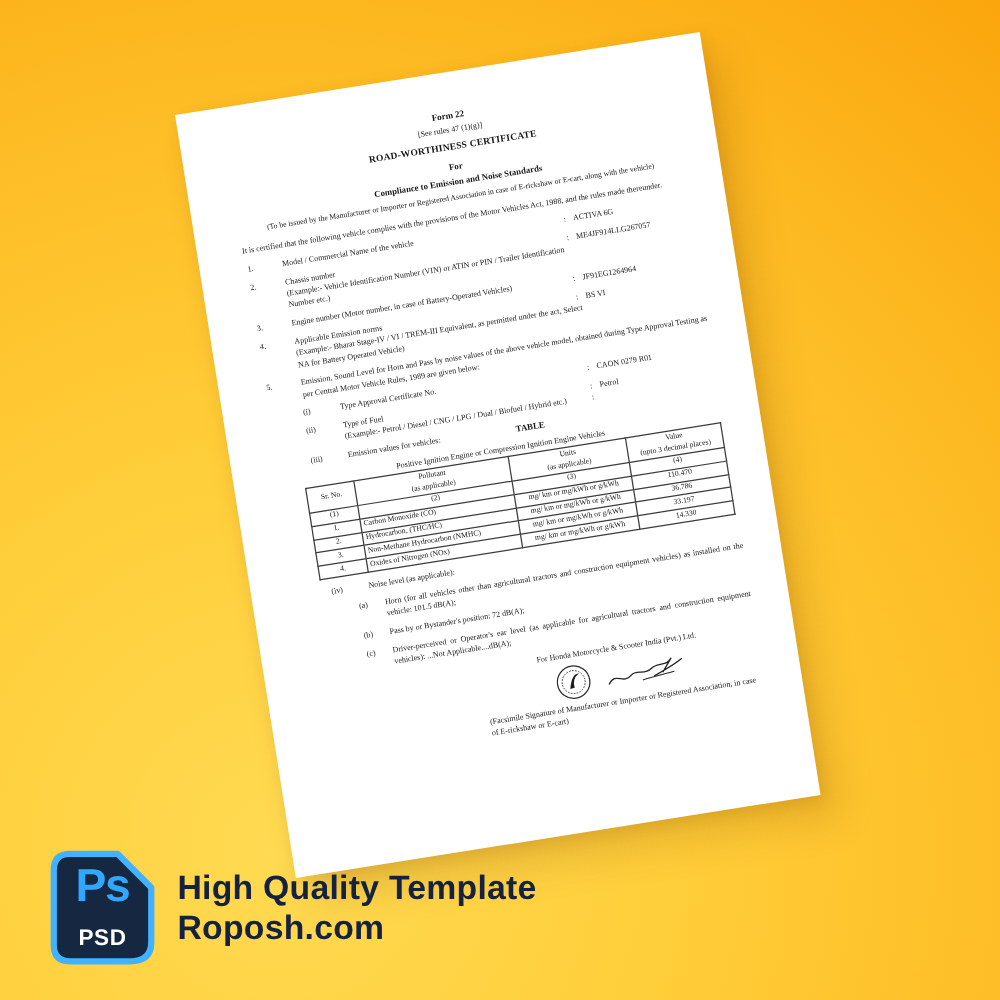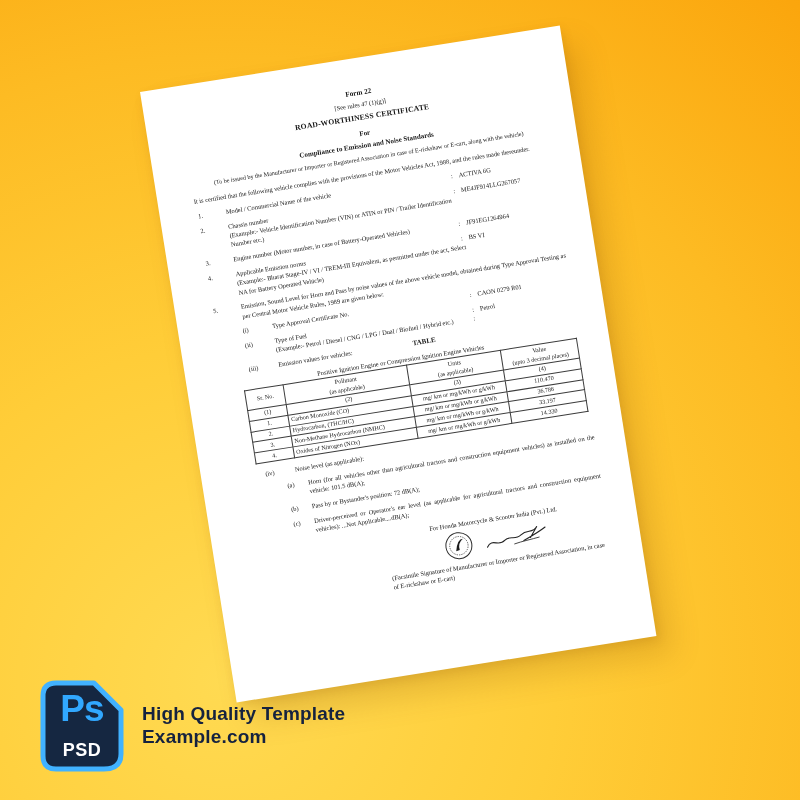--- a/index.html
+++ b/index.html
@@ -63,21 +63,21 @@
   .sig-row{display:flex;justify-content:center;align-items:center;gap:10px;height:32px;}
   .sig-caption{text-align:left;margin-top:1px;}
   
   .branding{position:absolute;left:40px;top:680px;display:flex;align-items:center;gap:18px;}
   .psd-icon{position:relative;width:84px;height:92px;flex:none;}
   .psd-icon .ps{position:absolute;top:8px;left:0;width:100%;text-align:center;
     font-family:"Liberation Sans",sans-serif;font-weight:bold;font-size:37px;color:#31a8ff;letter-spacing:-1px;}
   .psd-icon .psd{position:absolute;bottom:11px;left:0;width:100%;text-align:center;
     font-family:"Liberation Sans",sans-serif;font-weight:bold;font-size:18px;color:#ffffff;letter-spacing:.5px;}
   .brand-text{font-family:"Liberation Sans",sans-serif;font-weight:bold;color:#15223f;
-    font-size:19px;line-height:1.2;letter-spacing:.2px;}
+    font-size:27px;line-height:1.2;letter-spacing:.2px;}
 </style>
 </head>
 <body>
 
 <div class="stage">
 
   <div class="paper">
     <div class="doc">
 
       <div class="title-block center">
@@ -274,17 +274,17 @@
   <div class="branding">
     <div class="psd-icon">
       <svg width="84" height="92" viewBox="0 0 84 92">
         <path d="M16 3 H54 L81 30 V74 Q81 89 64 89 H16 Q3 89 3 76 V16 Q3 3 16 3 Z" fill="#152741" stroke="#41b2ff" stroke-width="5" stroke-linejoin="round"></path>
       </svg>
       <span class="ps">Ps</span>
       <span class="psd">PSD</span>
     </div>
     <div class="brand-text">
       <div>High Quality Template</div>
-      <div>Example.com</div>
+      <div>Roposh.com</div>
     </div>
   </div>
 
 </div>
 
 </body></html>

